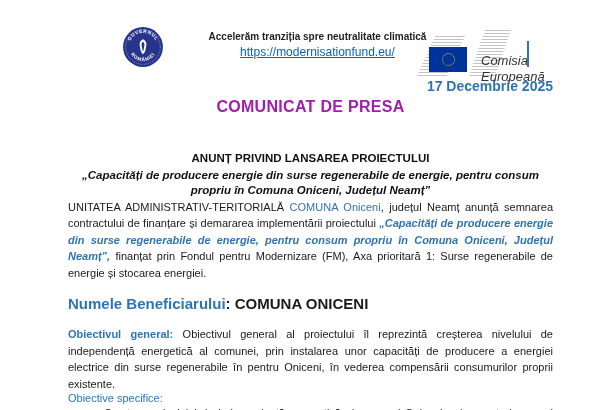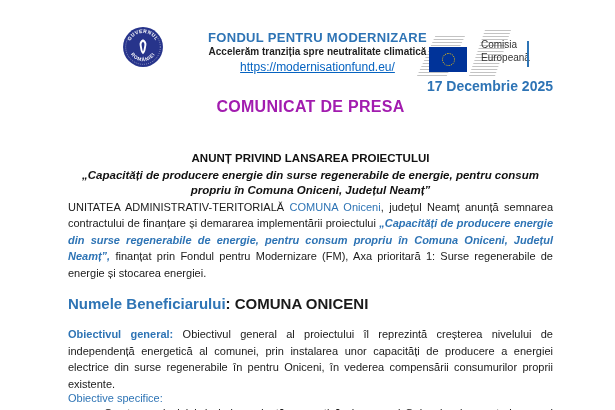--- a/index.html
+++ b/index.html
@@ -27,21 +27,21 @@
     background: repeating-linear-gradient(to bottom, #c3c3c3 0 1px, transparent 1px 3px);
   }
   .eu-beam.left  { left: 0;  top: 6px; width: 48px; height: 40px; clip-path: polygon(38% 0, 100% 0, 62% 100%, 0 100%); }
   .eu-beam.right { left: 52px; top: 0; width: 42px; height: 46px; clip-path: polygon(38% 0, 100% 0, 62% 100%, 0 100%); }
   .eu-flag {
     position: absolute; left: 12px; top: 17px; width: 38px; height: 25px;
     background: #003399; display: flex; align-items: center; justify-content: center;
   }
   .eu-stars { width: 13px; height: 13px; border: 1.5px dotted #FFCC00; border-radius: 50%; }
   .eu-text {
-    position: absolute; left: 64px; top: 9px; font-size: 10px; line-height: 1.25; color: #333;
+    position: absolute; left: 64px; top: 23px; font-size: 13px; line-height: 1.25; color: #333; font-style: italic;
   }
   .eu-text span { display: block; }
   .eu-bar { position: absolute; left: 110px; top: 11px; width: 2px; height: 26px; background: #2E74B5; }
 
   
   .content { padding: 0 62px 0 68px; }
   .date-line { text-align: right; font-size: 14px; font-weight: bold; color: #2E74B5; margin-top: 4px; }
   .main-title { text-align: center; font-size: 16px; font-weight: bold; color: #a21caf; letter-spacing: 0.3px; margin-top: 4px; }
 
   .announcement { text-align: center; margin-top: 14px; font-size: 11.5px; line-height: 1.35; color: #111; }
@@ -81,21 +81,20 @@
         </text>
         <text font-size="4.6" fill="#ffffff" font-weight="bold" font-family="Liberation Sans, sans-serif" letter-spacing="0.6">
           <textPath href="#arcBot" startOffset="50%" text-anchor="middle">ROMÂNIEI</textPath>
         </text>
         <path d="M20 12.5 C17.6 13.6 16.4 15.6 16.8 18.2 L17.6 22.6 C17.9 24.4 18.8 25.8 20 26.8 C21.2 25.8 22.1 24.4 22.4 22.6 L23.2 18.2 C23.6 15.6 22.4 13.6 20 12.5 Z" fill="#ffffff"></path>
         <path d="M20 15 C18.9 15.8 18.4 17 18.7 18.6 L19.3 21.8 C19.5 22.9 19.7 23.6 20 24.2 C20.3 23.6 20.5 22.9 20.7 21.8 L21.3 18.6 C21.6 17 21.1 15.8 20 15 Z" fill="#27348B"></path>
       </svg>
     </div>
 
     <div class="header-center">
-      <div class="fund-title">FONDUL PENTRU MODERNIZARE</div>
       <div class="fund-subtitle">Accelerăm tranziția spre neutralitate climatică</div>
       <a class="fund-url" href="#">https://modernisationfund.eu/</a>
     </div>
 
     <div class="eu-logo">
       <div class="eu-beam left"></div>
       <div class="eu-beam right"></div>
       <div class="eu-flag">
         <div class="eu-stars"></div>
       </div>

